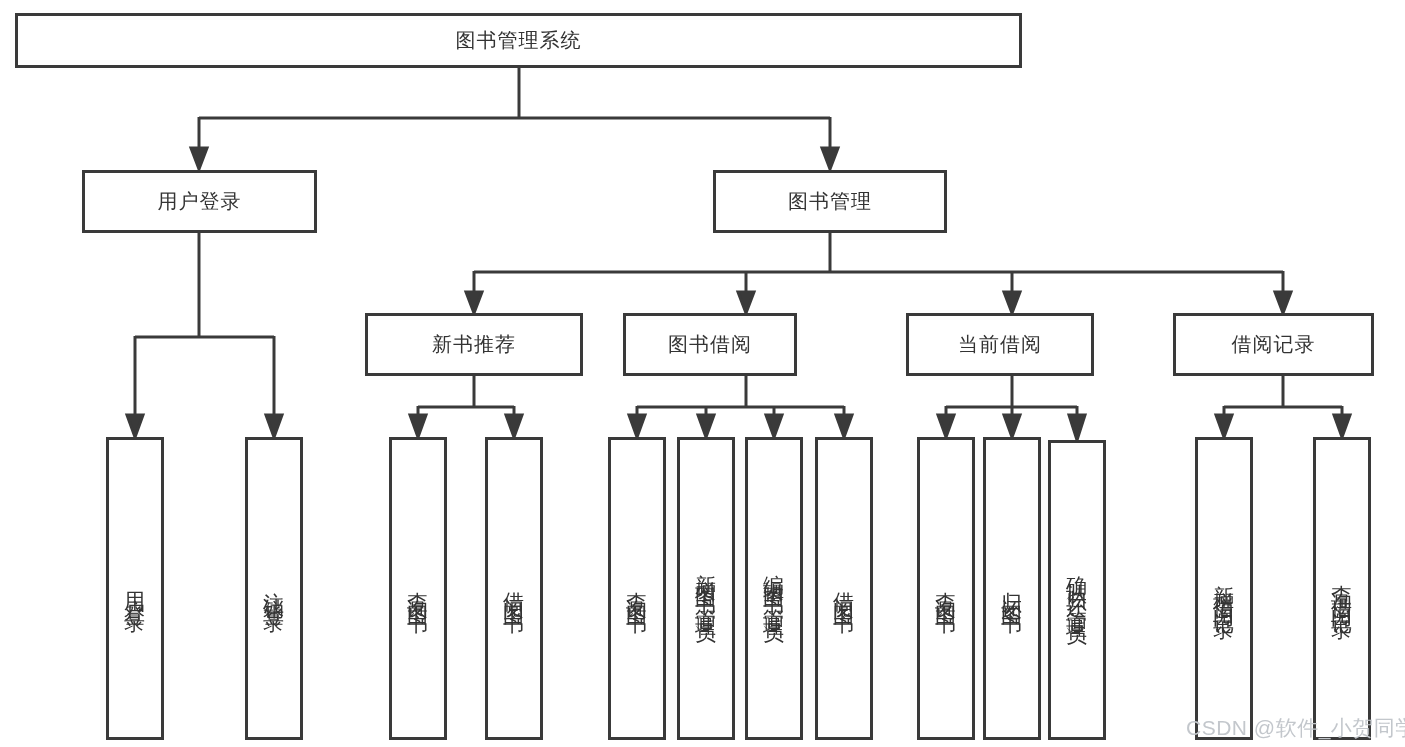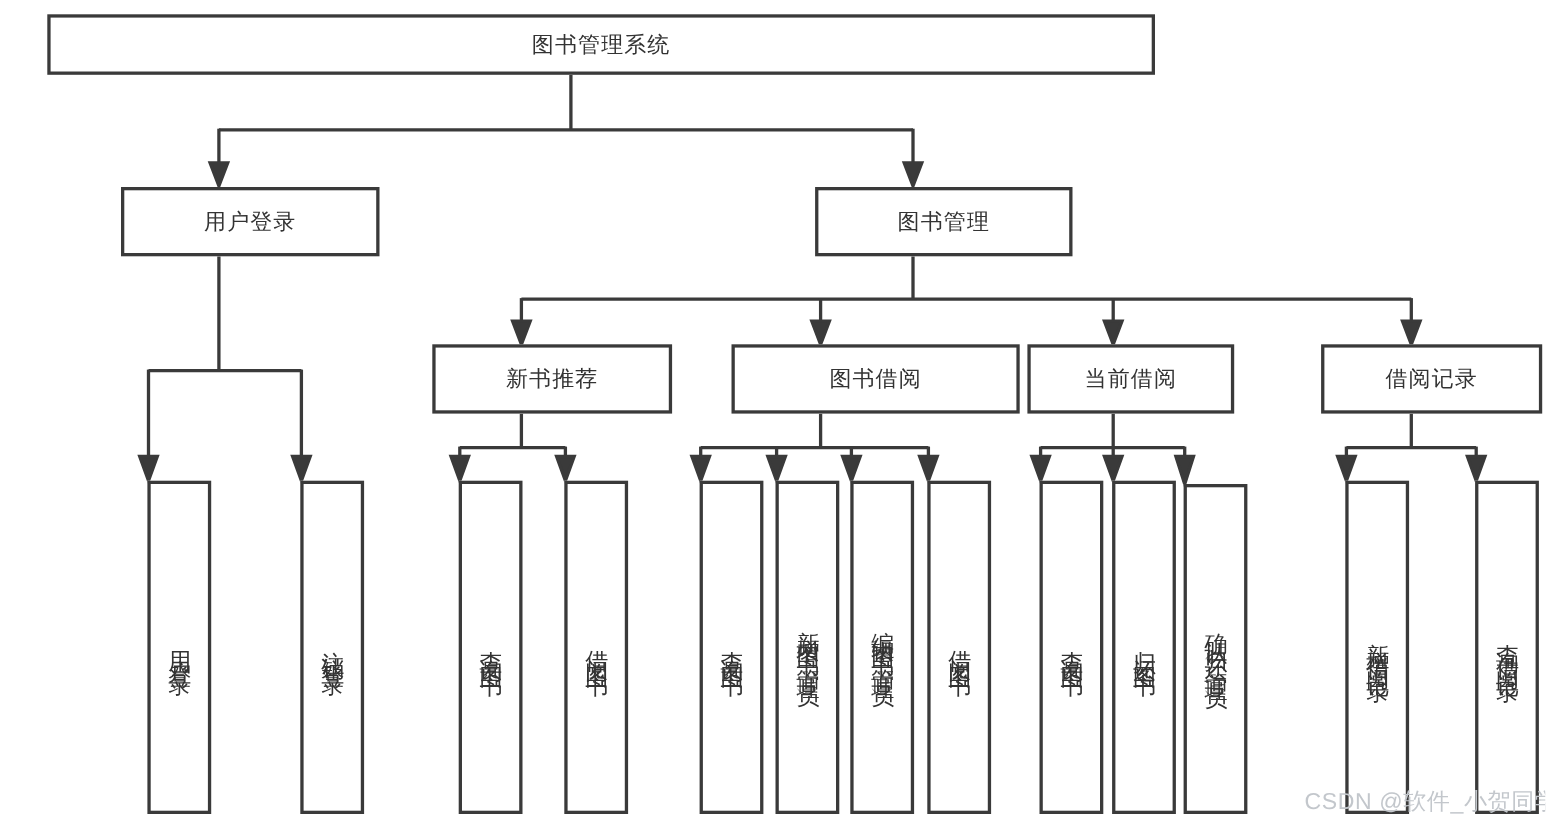--- a/index.html
+++ b/index.html
@@ -20,21 +20,20 @@
   .node {
     position: absolute;
     box-sizing: border-box;
     background: #ffffff;
     border: 3px solid #3a3a3a;
     color: #333333;
     display: flex;
     align-items: center;
     justify-content: center;
     z-index: 2;
-    margin-left: 28px;
   }
   .node.h {
     font-size: 20px;
     letter-spacing: 1px;
     white-space: nowrap;
   }
   .node.v {
     font-size: 21px;
     writing-mode: vertical-rl;
     letter-spacing: 7px;
@@ -121,21 +120,21 @@
       <polygon points="1334,415 1350,415 1342,437"></polygon>
     </g>
   </svg>
 
   <div class="node h" style="left:15px; top:13px; width:1007px; height:55px;">图书管理系统</div>
 
   <div class="node h" style="left:82px; top:170px; width:235px; height:63px;">用户登录</div>
   <div class="node h" style="left:713px; top:170px; width:234px; height:63px;">图书管理</div>
 
   <div class="node h" style="left:365px; top:313px; width:218px; height:63px;">新书推荐</div>
-  <div class="node h" style="left:637px; top:313px; width:262px; height:63px;">图书借阅</div>
+  <div class="node h" style="left:623px; top:313px; width:174px; height:63px;">图书借阅</div>
   <div class="node h" style="left:906px; top:313px; width:188px; height:63px;">当前借阅</div>
   <div class="node h" style="left:1173px; top:313px; width:201px; height:63px;">借阅记录</div>
 
   <div class="node v" style="left:106px; top:437px; width:58px; height:303px;">用户登录</div>
   <div class="node v" style="left:245px; top:437px; width:58px; height:303px;">注销登录</div>
 
   <div class="node v" style="left:389px; top:437px; width:58px; height:303px;">查询图书</div>
   <div class="node v" style="left:485px; top:437px; width:58px; height:303px;">借阅图书</div>
 
   <div class="node v" style="left:608px; top:437px; width:58px; height:303px;">查询图书</div>

